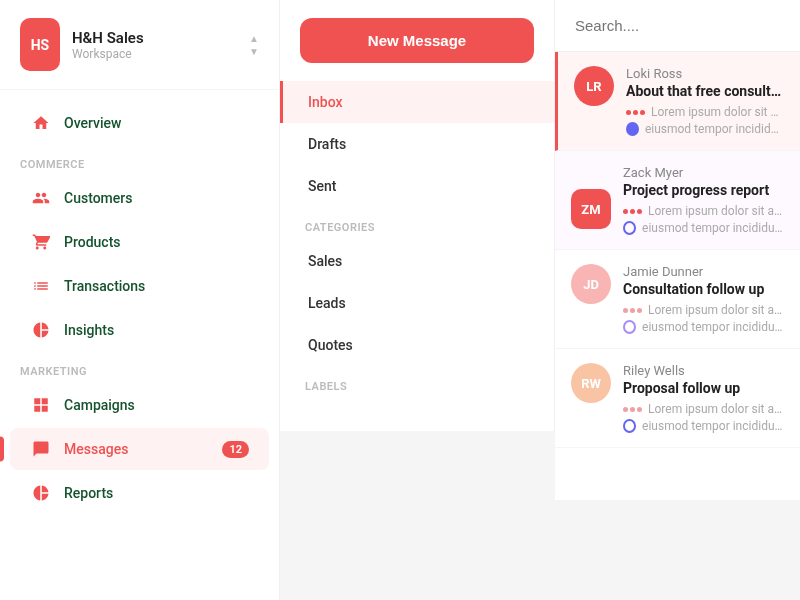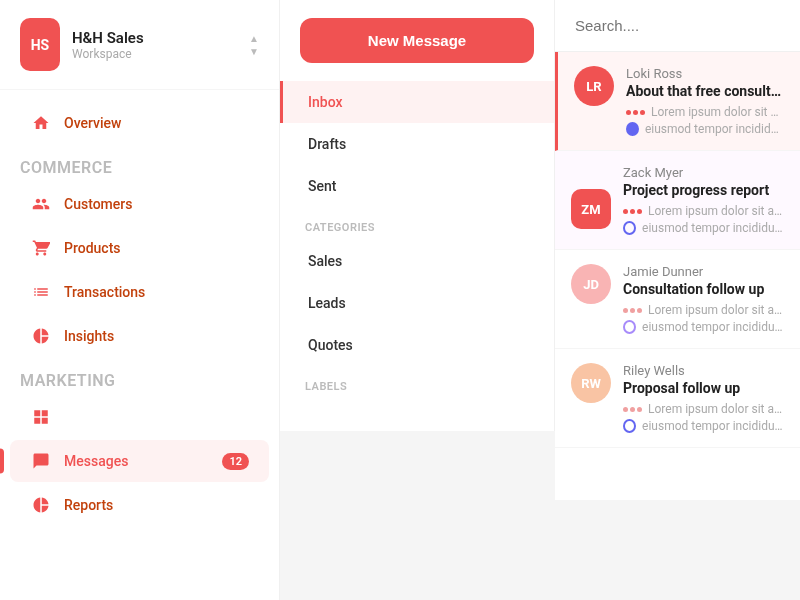--- a/index.html
+++ b/index.html
@@ -108,41 +108,41 @@
       margin-right: 12px;
       display: flex;
       align-items: center;
       justify-content: center;
       flex-shrink: 0;
     }
 
     .nav-label {
       font-size: 14px;
       font-weight: 500;
-      color: #c2410c;
+      color: #14532d;
       flex: 1;
     }
 
     .nav-item.active .nav-label {
       color: #f05252;
     }
 
     .nav-badge {
       background: #f05252;
       color: white;
       font-size: 11px;
       font-weight: 600;
       border-radius: 12px;
       padding: 2px 7px;
       min-width: 22px;
       text-align: center;
     }
 
     .section-label {
-      font-size: 16px;
+      font-size: 11px;
       font-weight: 600;
       color: #bbb;
       text-transform: uppercase;
       letter-spacing: 0.5px;
       padding: 12px 20px 4px;
     }
 
     
     .middle-panel {
       width: 275px;
@@ -375,20 +375,21 @@
     </div>
 
     <div class="section-label">Marketing</div>
 
     <div class="nav-item">
       <div class="nav-icon">
         <svg width="18" height="18" viewBox="0 0 24 24" fill="#f05252">
             <path d="M3 3h8v8H3zm10 0h8v8h-8zM3 13h8v8H3zm10 0h8v8h-8z"></path>
           </svg>
       </div>
+      <span class="nav-label">Campaigns</span>
     </div>
 
     <div class="nav-item active" style="position:relative;">
       <div class="nav-icon">
         <svg width="18" height="18" viewBox="0 0 24 24" fill="#f05252">
             <path d="M20 2H4c-1.1 0-2 .9-2 2v18l4-4h14c1.1 0 2-.9 2-2V4c0-1.1-.9-2-2-2z"></path>
           </svg>
       </div>
       <span class="nav-label">Messages</span>
       <span class="nav-badge">12</span>

